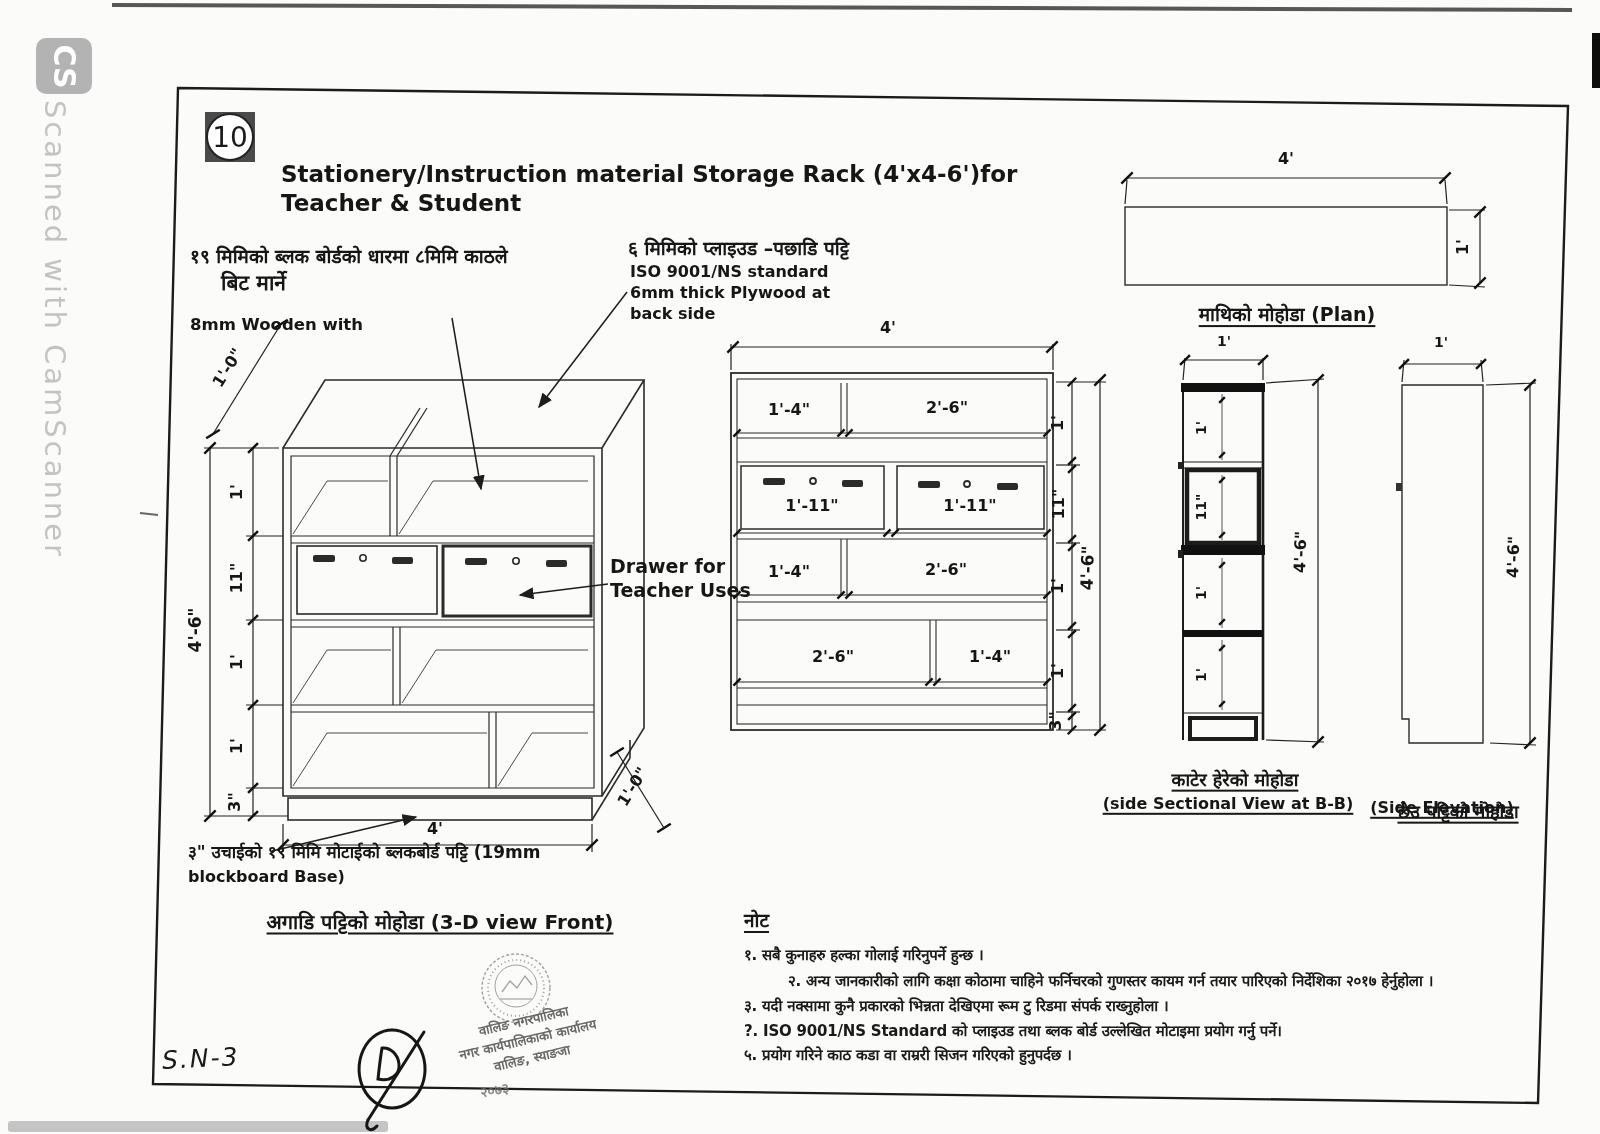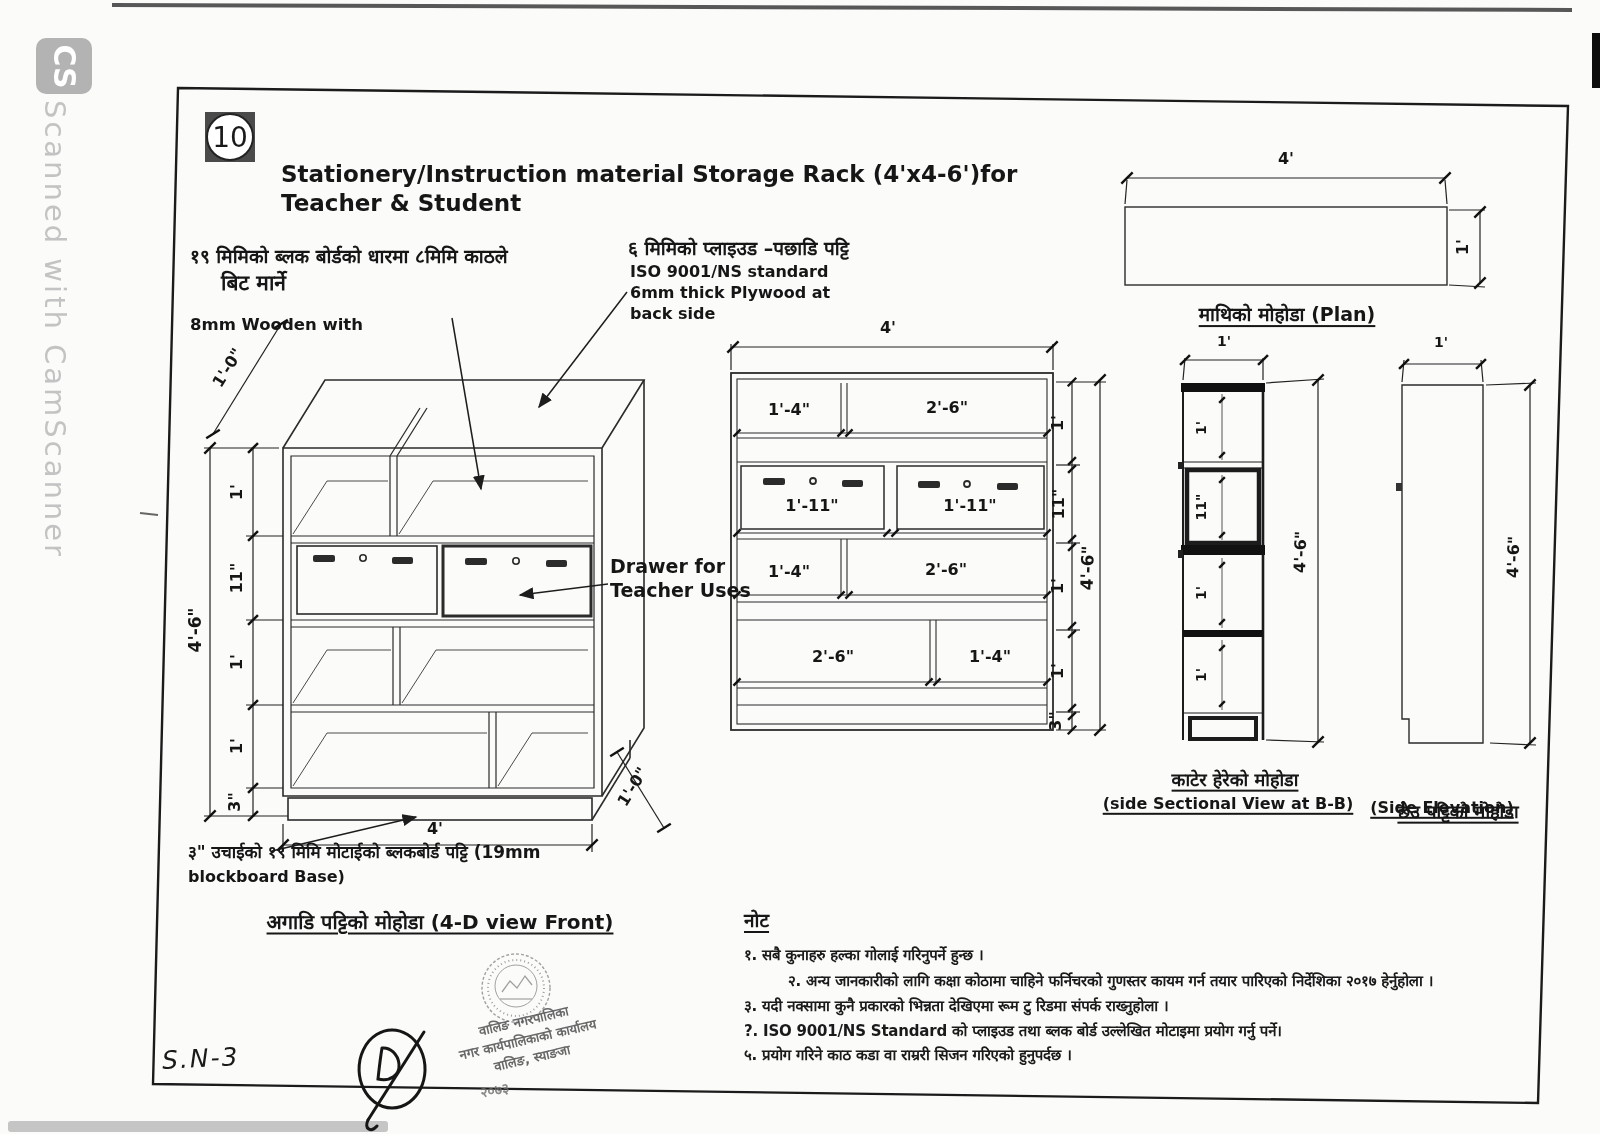--- a/index.html
+++ b/index.html
@@ -335,21 +335,21 @@
 
   <div class="lbl dim rot90" style="left:237px;top:492px;">1'</div>
   <div class="lbl dim rot90" style="left:237px;top:578px;">11"</div>
   <div class="lbl dim rot90" style="left:237px;top:662px;">1'</div>
   <div class="lbl dim rot90" style="left:237px;top:746px;">1'</div>
   <div class="lbl dim rot90" style="left:235px;top:802px;">3"</div>
   <div class="lbl dim rot90" style="left:196px;top:630px;font-size:17px;">4'-6"</div>
   <div class="lbl dim rot58" style="left:228px;top:368px;">1'-0"</div>
   <div class="lbl dim ctr" style="left:435px;top:829px;">4'</div>
   <div class="lbl dim rot58" style="left:633px;top:787px;">1'-0"</div>
-  <div class="lbl cap ctr" style="left:440px;top:922px;font-size:20px;">अगाडि पट्टिको मोहोडा (4-D view Front)</div>
+  <div class="lbl cap ctr" style="left:440px;top:922px;font-size:20px;">अगाडि पट्टिको मोहोडा (3-D view Front)</div>
 
   <div class="lbl dim ctr" style="left:888px;top:328px;">4'</div>
   <div class="lbl dim ctr" style="left:789px;top:410px;">1'-4"</div>
   <div class="lbl dim ctr" style="left:947px;top:408px;">2'-6"</div>
   <div class="lbl dim ctr" style="left:812px;top:506px;">1'-11"</div>
   <div class="lbl dim ctr" style="left:970px;top:506px;">1'-11"</div>
   <div class="lbl dim ctr" style="left:789px;top:572px;">1'-4"</div>
   <div class="lbl dim ctr" style="left:946px;top:570px;">2'-6"</div>
   <div class="lbl dim ctr" style="left:833px;top:657px;">2'-6"</div>
   <div class="lbl dim ctr" style="left:990px;top:657px;">1'-4"</div>

